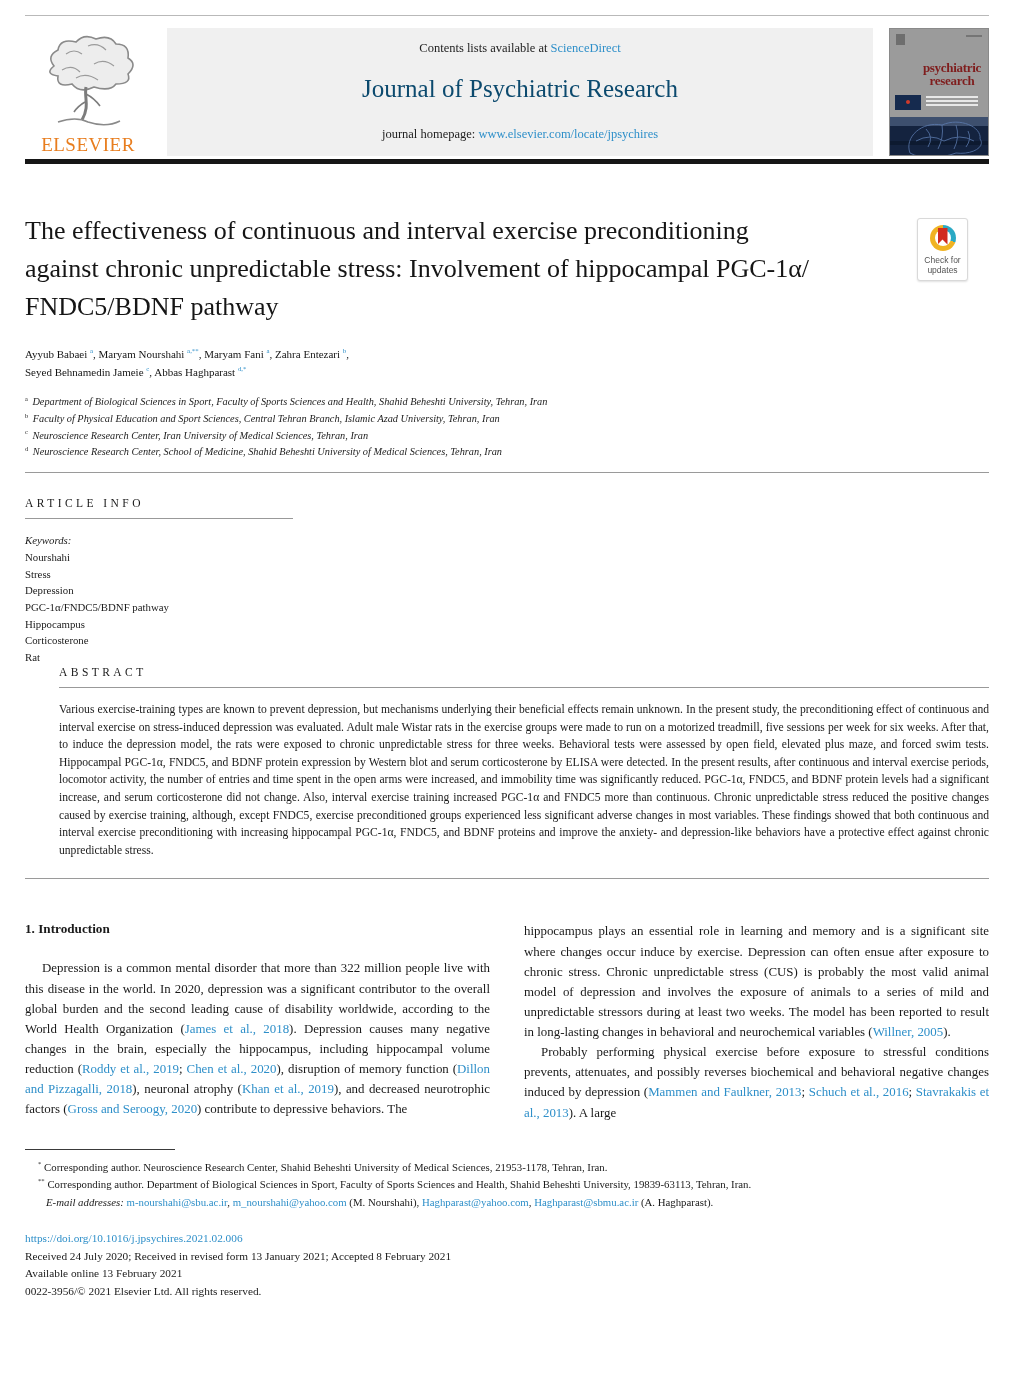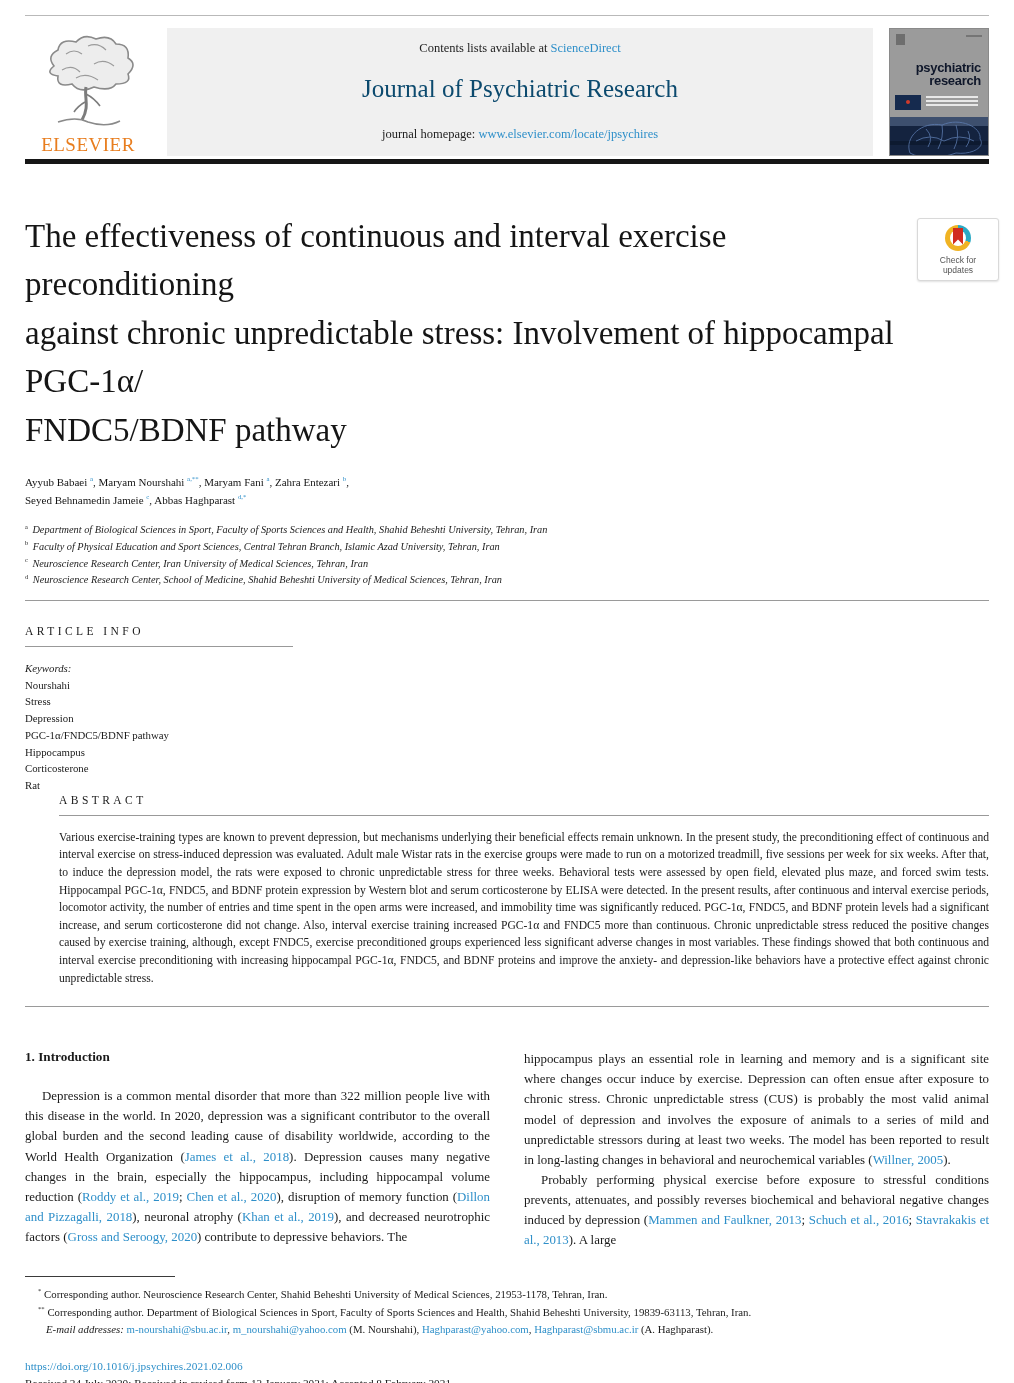--- a/index.html
+++ b/index.html
@@ -21,39 +21,39 @@
   .band{flex:1;background:#f0f0f0;margin:0 16px;text-align:center;padding-top:13px;box-sizing:border-box;}
   .contents-line{font-size:12.5px;color:#222;}
   .jtitle{font-size:25px;color:#0c4a6e;margin-top:19px;}
   .homepage-line{font-size:12.5px;color:#222;margin-top:24px;}
   .link{color:#2e8fc9;text-decoration:none;cursor:pointer;}
 
   
   .cover{width:100px;height:128px;background:#9b9b9b;position:relative;overflow:hidden;border:1px solid #8a8a8a;box-sizing:border-box;}
   .cover .c-mark{position:absolute;top:5px;left:6px;width:9px;height:11px;background:#6e6e6e;}
   .cover .c-issn{position:absolute;top:6px;right:6px;width:16px;height:2px;background:#757575;}
-  .cover .c-title{position:absolute;top:32px;right:7px;text-align:right;color:#0f172a;
-    font-family:Liberation Sans, sans-serif;font-weight:bold;font-size:13px;line-height:1.0;letter-spacing:-0.3px;}
+  .cover .c-title{position:absolute;top:32px;right:7px;text-align:center;color:#7f1d1d;
+    font-family:Liberation Serif, serif;font-weight:bold;font-size:13px;line-height:1.0;letter-spacing:-0.3px;}
   .cover .c-thumb{position:absolute;top:66px;left:5px;width:26px;height:15px;background:#152a4e;}
   .cover .c-thumb::after{content:"";position:absolute;left:11px;top:5px;width:4px;height:4px;background:#d03a2b;border-radius:50%;}
   .cover .c-lines{position:absolute;top:67px;left:36px;width:52px;}
   .cover .c-lines div{height:1.6px;background:#e8e8e8;margin-bottom:2.6px;}
   .cover .c-band1{position:absolute;top:88px;left:0;right:0;height:9px;background:#3d4f6e;}
   .cover .c-bottom{position:absolute;top:97px;left:0;right:0;bottom:0;background:#14233f;}
   .cover .c-stripe{position:absolute;top:112px;left:0;right:0;height:4px;background:#0d1a30;}
   .cover svg{position:absolute;bottom:-2px;right:0;}
 
   
   .thick{height:4.5px;background:#161616;margin-top:3px;}
 
   
   .title-row{display:flex;margin-top:48px;}
-  .title{flex:1;font-size:33px;line-height:1.47;color:#151515;padding-right:18px;}
+  .title{flex:1;font-size:26px;line-height:1.47;color:#151515;padding-right:18px;}
   .badge-wrap{width:72px;padding-top:6px;}
-  .badge{width:82px;background:#fff;border:1px solid #d9d9d9;border-radius:3px;box-shadow:0 1px 2px rgba(0,0,0,.12);
+  .badge{width:51px;background:#fff;border:1px solid #d9d9d9;border-radius:3px;box-shadow:0 1px 2px rgba(0,0,0,.12);
     text-align:center;padding:6px 2px 5px;box-sizing:border-box;}
   .badge-ring{width:26px;height:26px;border-radius:50%;margin:0 auto;position:relative;
     background:conic-gradient(#2aa9c4 0deg 110deg,#f0b323 110deg 360deg);}
   .badge-ring::before{content:"";position:absolute;inset:5px;background:#fff;border-radius:50%;}
   .badge-bookmark{position:absolute;left:8px;top:3px;width:10px;height:17px;background:#d12b1f;
     clip-path:polygon(0 0,100% 0,100% 100%,50% 70%,0 100%);}
   .badge-text{font-family:"Liberation Sans",sans-serif;font-size:8.5px;color:#555;line-height:1.2;margin-top:4px;}
 
   
   .authors{margin-top:20px;font-size:11px;line-height:1.6;color:#151515;}

